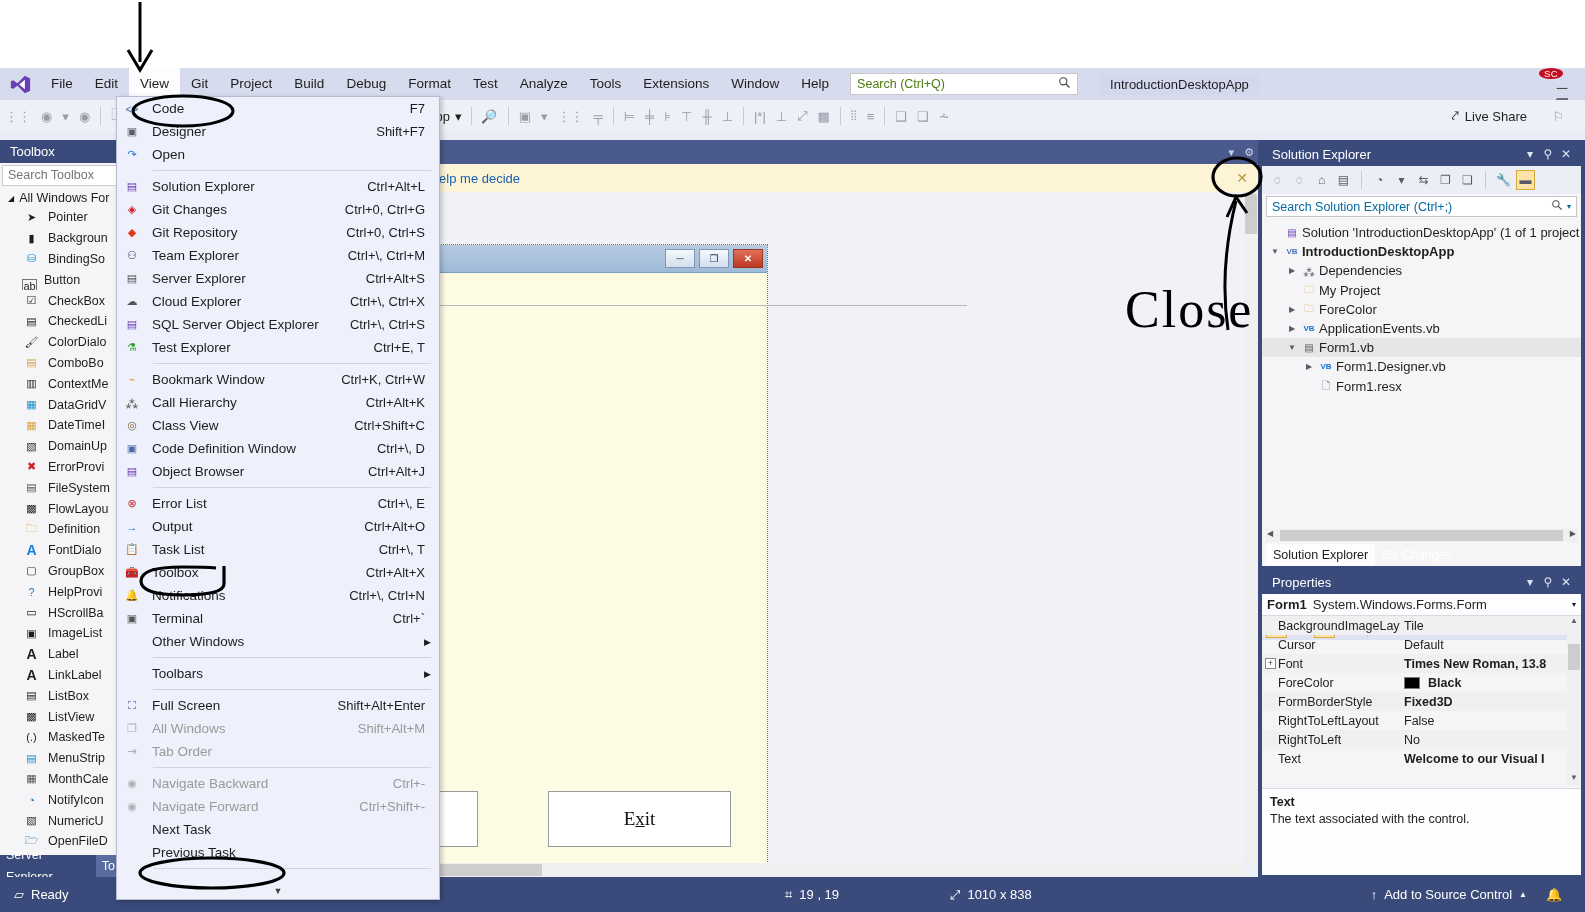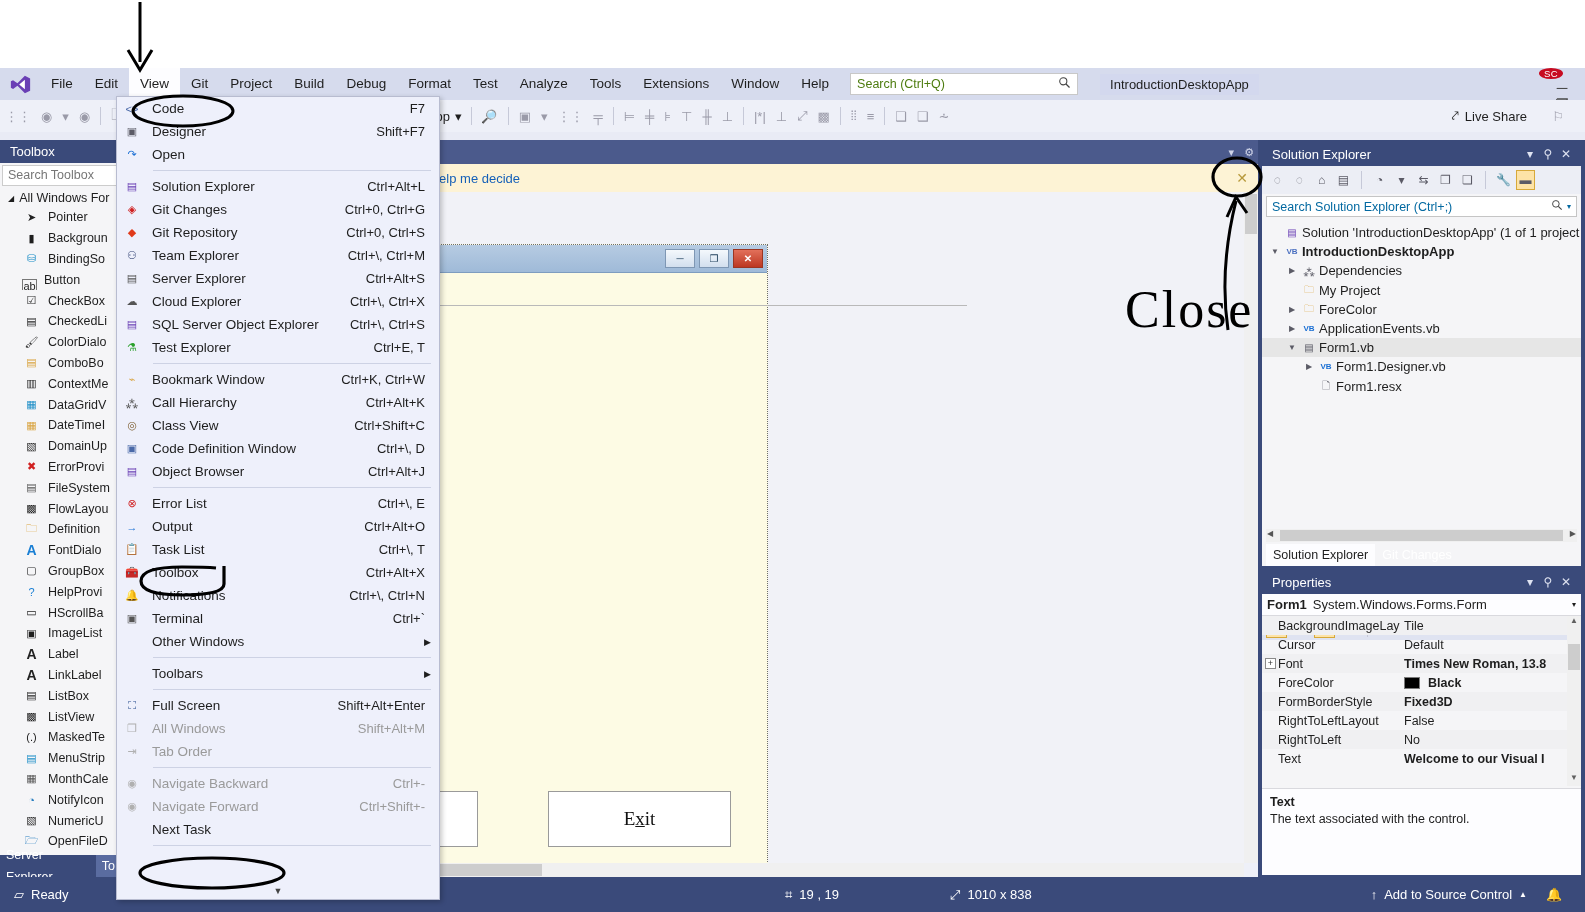--- a/index.html
+++ b/index.html
@@ -833,20 +833,25 @@
       <div class="mrow dis">
         <span class="mic">◉</span>
         <span class="mlbl">Navigate Forward</span>
         <span class="mkey">Ctrl+Shift+-</span>
       </div>
       <div class="mrow">
         <span class="mic"></span>
         <span class="mlbl">Next Task</span>
         <span class="mkey"></span>
       </div>
+      <div class="mrow">
+        <span class="mic"></span>
+        <span class="mlbl">Previous Task</span>
+        <span class="mkey"></span>
+      </div>
       <div class="msep"></div>
       <div class="mrow"></div>
     </div>
   <div id="menu-scroll-dn">▼</div>
 </div>
 
 <div id="statusbar">
   <span id="sb-ready" class="seg">
     <span>▱</span>
     <span>Ready</span>

